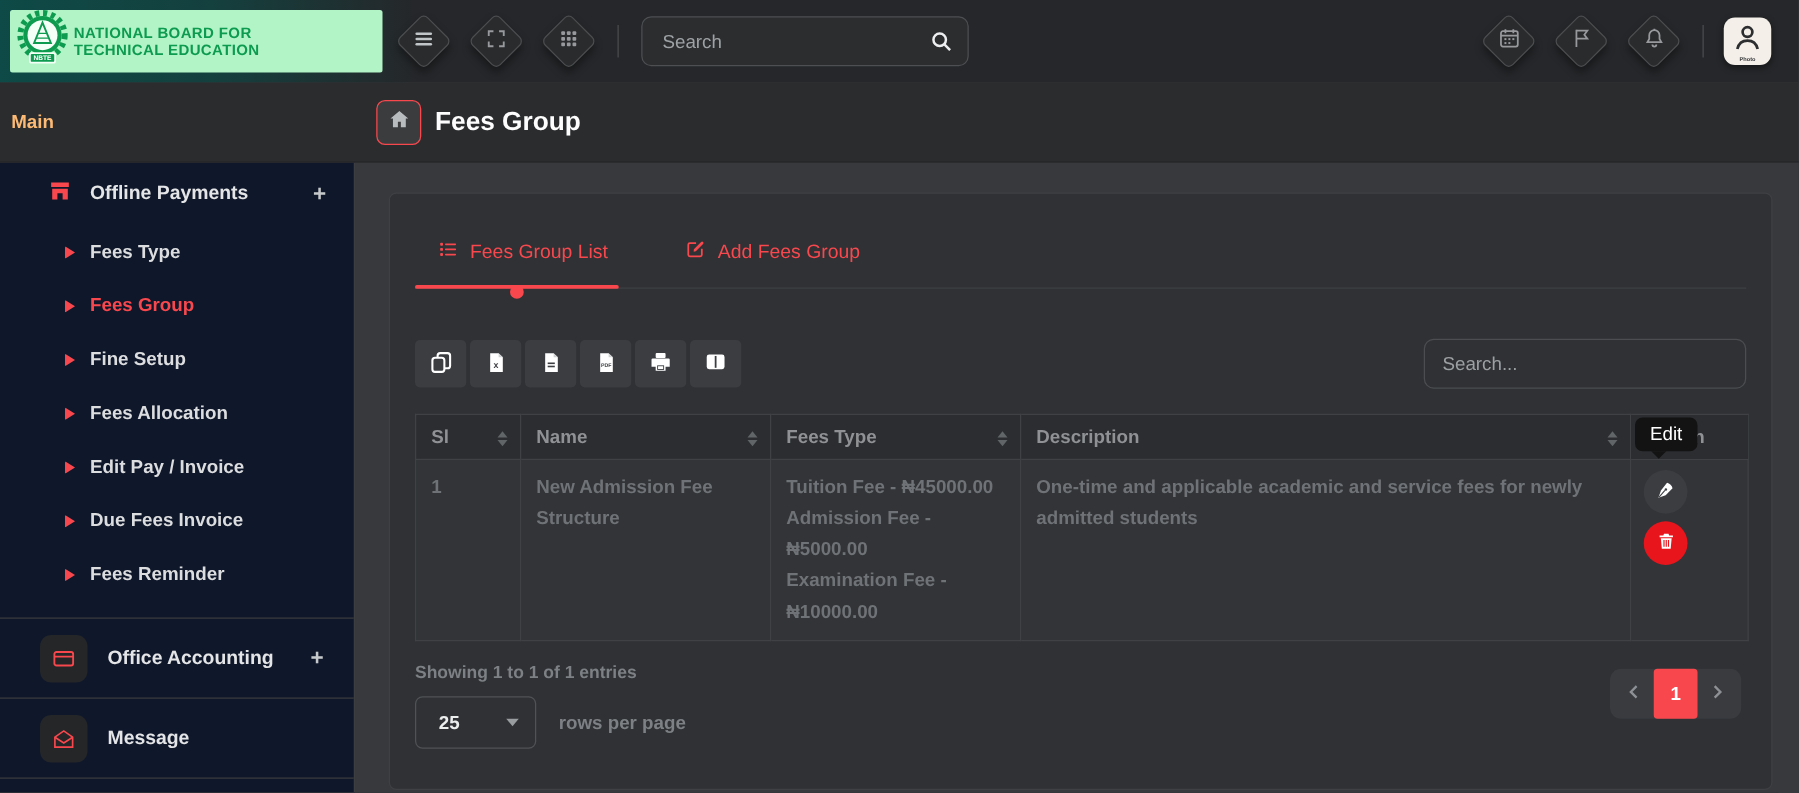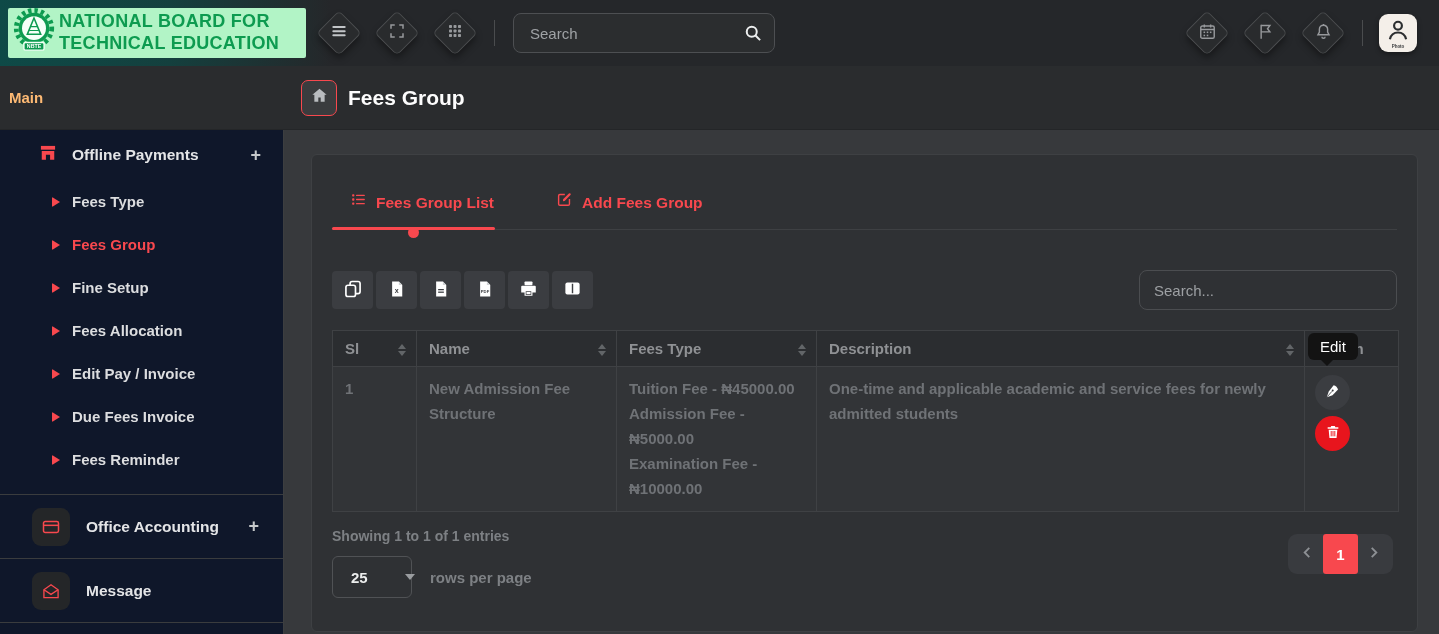--- a/index.html
+++ b/index.html
@@ -5,21 +5,21 @@
   * { margin:0; padding:0; box-sizing:border-box; }
   html,body { width:1439px; height:634px; overflow:hidden; background:#37393c;
     font-family:"Liberation Sans", sans-serif; }
 
   
   .topbar { height:66px; display:flex; align-items:center;
     background:linear-gradient(90deg,#0e4a47 0px,#14403e 170px,#25272a 330px,#25272a 100%); }
   .logo-box { width:298px; height:50px; margin-left:8px; background:#b2f4c6;
     display:flex; align-items:center; border-radius:2px; flex-shrink:0; }
   .logo-emblem { margin-left:3px; flex-shrink:0; }
-  .logo-text { color:#0d9b50; font-weight:800; font-size:18px; line-height:1.2;
+  .logo-text { color:#0d9b50; font-weight:800; font-size:12px; line-height:1.2;
     letter-spacing:.3px; margin-left:2px; white-space:nowrap; }
   .dbtn { width:46px; height:46px; display:flex; align-items:center; justify-content:center;
     margin:0 6px; position:relative; cursor:pointer; }
   .dbtn::before { content:""; position:absolute; inset:7px; transform:rotate(45deg);
     background:#292b2d; border:1px solid #4b4d4f; border-radius:5px;
     box-shadow:3px 3px 7px rgba(0,0,0,.38); }
   .dbtn svg { position:relative; z-index:1; }
   .tb-divider { width:1px; height:26px; background:#4a4c4e; margin:0 10px; }
   .tb-search { position:relative; margin-left:8px; }
   .tb-search input { width:262px; height:40px; border-radius:8px; border:1px solid #4d4f52;
@@ -60,21 +60,21 @@
   .side-bottom { height:64px; display:flex; align-items:center; padding:0 24px 0 32px;
     border-bottom:1px solid #3a3c3e; cursor:pointer; }
   .chip { width:38px; height:38px; border-radius:9px; background:#242628; display:flex;
     align-items:center; justify-content:center; }
   .side-bottom .blabel { color:#e4e5e7; font-weight:bold; font-size:15.5px; margin-left:16px; }
 
   
   .card { background:#2f3134; border:1px solid #3e4043; border-radius:6px; height:478px;
     padding:0 20px; }
   .tabs { display:flex; padding:36px 0 0 18px; }
-  .tab { display:inline-flex; align-items:flex-end; gap:9px; color:#f8484e; font-weight:bold;
+  .tab { display:inline-flex; align-items:center; gap:9px; color:#f8484e; font-weight:normal;
     font-size:15.5px; cursor:pointer; }
   .tab + .tab { margin-left:62px; }
   .tab-underline { margin-top:17px; border-bottom:1px solid #3e4043; position:relative; }
   .tab-underline .bar { position:absolute; left:0; bottom:-1px; width:163px; height:3px;
     background:#f8484e; border-radius:2px; }
   .tab-underline .bar::after { content:""; position:absolute; left:76px; bottom:-8px; width:11px;
     height:11px; border-radius:50%; background:#f8484e; }
 
   
   .toolbar { margin-top:40px; display:flex; align-items:center; }
@@ -107,21 +107,21 @@
   .action-cell { padding:8px 0 0 10px; }
   .icon-circle { width:35px; height:35px; border-radius:50%; display:flex; align-items:center;
     justify-content:center; border:none; cursor:pointer; }
   .edit-circle { background:#3b3d41; margin-bottom:6px; }
   .del-circle { background:#e8151d; }
 
   
   .tfoot { position:relative; margin-top:16px; }
   .showing { color:#7d8084; font-size:14px; font-weight:bold; }
   .rows-row { display:flex; align-items:center; margin-top:12px; }
-  .rows-select { width:80px; height:42px; border:1px solid #505255; border-radius:6px;
+  .rows-select { width:97px; height:42px; border:1px solid #505255; border-radius:6px;
     display:flex; align-items:center; padding:0 14px 0 18px; cursor:pointer; background:#2f3134;gap:37px; }
   .rows-select .val { color:#eceded; font-weight:bold; font-size:15px; }
   .rows-select .caret { margin-left:auto; width:0; height:0; border-left:5.5px solid transparent;
     border-right:5.5px solid transparent; border-top:6px solid #9a9da0; }
   .rows-label { color:#7d8084; font-size:15px; font-weight:bold; margin-left:18px; }
   .pagination { position:absolute; right:4px; top:6px; height:40px; background:#393b3f;
     border-radius:9px; display:flex; align-items:center; padding:0 4px; }
   .pg-btn { width:31px; height:40px; background:none; border:none; display:flex;
     align-items:center; justify-content:center; cursor:pointer; }
   .pg-num { width:35px; height:40px; background:#f8484e; color:#fff; font-weight:bold;

